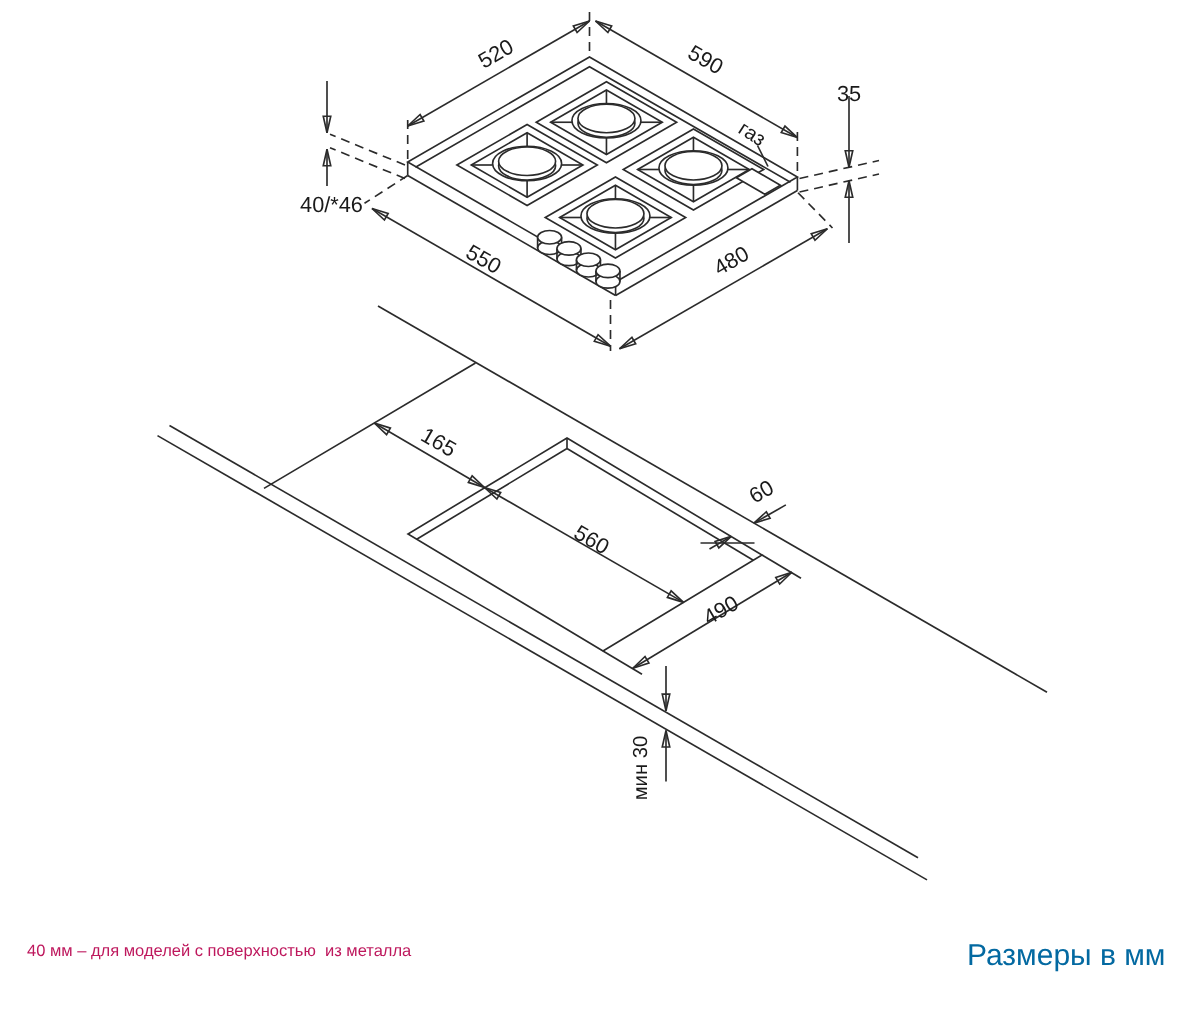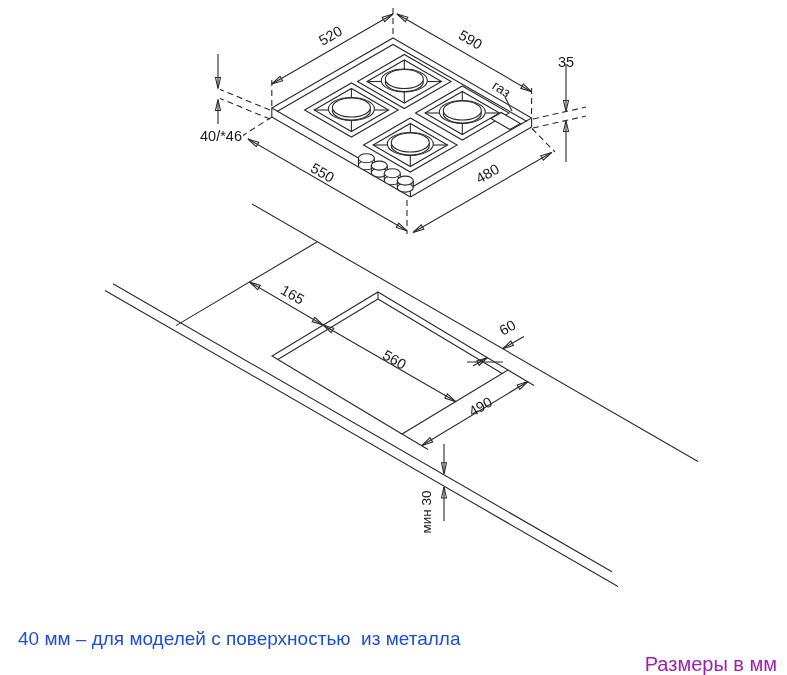--- a/index.html
+++ b/index.html
@@ -6,22 +6,22 @@
   .page{position:relative;width:787px;height:675px;background:#fff;overflow:hidden;
         font-family:"Liberation Sans",sans-serif;}
   svg{position:absolute;left:0;top:0;}
   svg line, svg polyline, svg polygon, svg path, svg ellipse{
     stroke:#2b2b2b;stroke-width:1.1;fill:none;}
   svg .fw{fill:#ffffff;}
   svg .dash{stroke-dasharray:6 4;}
   svg text{font-family:"Liberation Sans",sans-serif;font-size:14.5px;fill:#1a1a1a;
     stroke:none;text-anchor:middle;}
   svg text.small{font-size:13.5px;}
-  .note{position:absolute;left:18px;font-size:19px;color:#1d4ed8;white-space:pre;}
-  .units{position:absolute;right:10px;top:653px;font-size:20px;color:#a21caf;}
+  .note{position:absolute;left:18px;font-size:11px;color:#be185d;white-space:pre;}
+  .units{position:absolute;right:10px;top:626px;font-size:20px;color:#0369a1;}
 </style>
 </head>
 <body>
 
 <div class="page">
 
 <svg width="787" height="675" viewBox="0 0 787 675">
   <defs>
     <marker id="arr" markerUnits="userSpaceOnUse" markerWidth="26" markerHeight="10" viewBox="-13 -5 26 10" refX="0" refY="0" orient="auto-start-reverse">
       <path d="M0,0 L-11,2.5 L-11,-2.5 Z" fill="#2b2b2b" stroke="none"></path>

